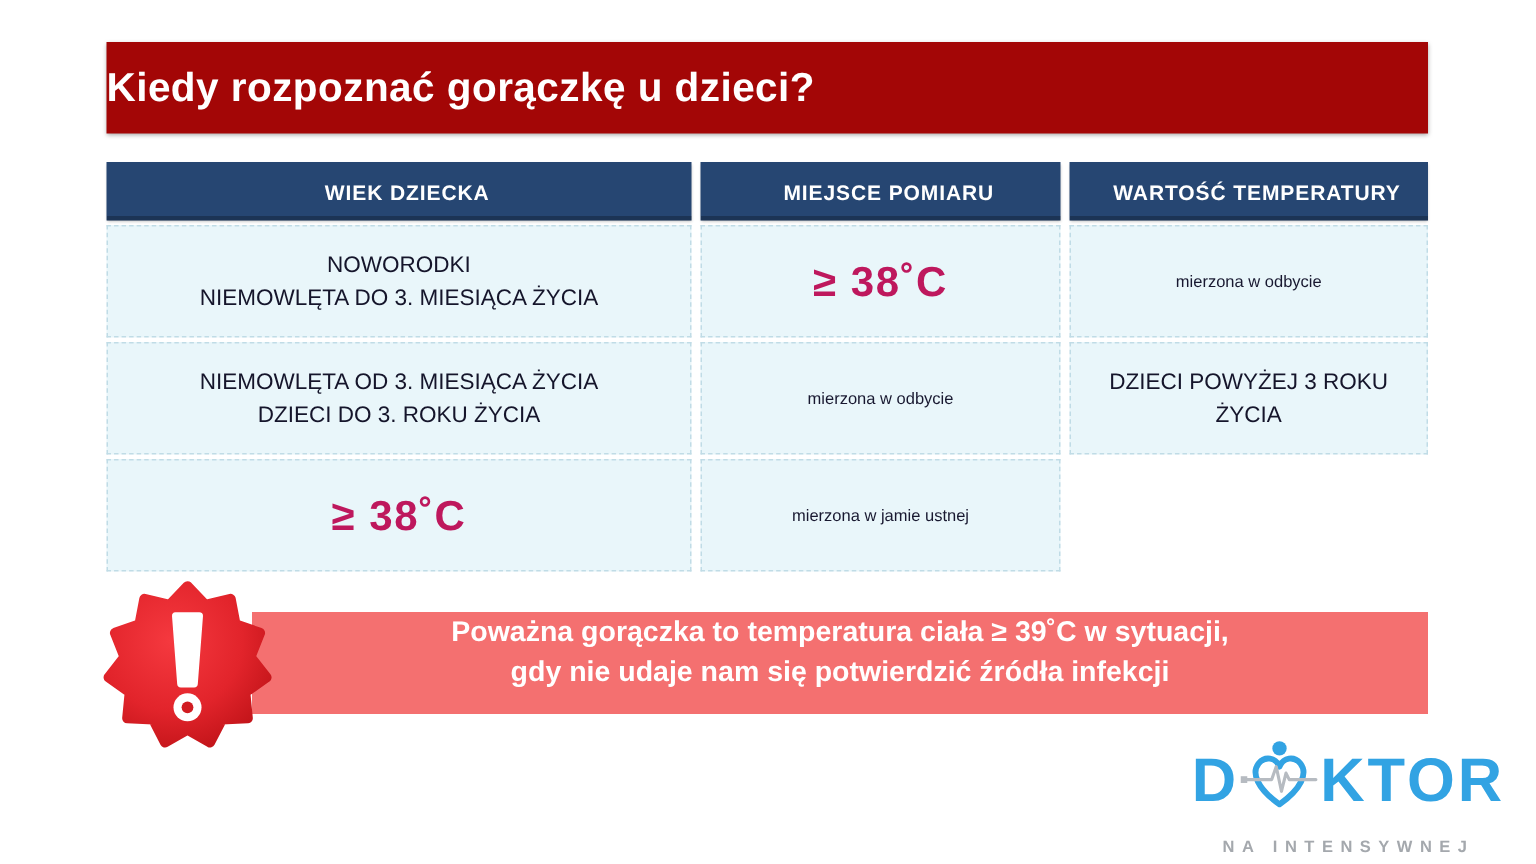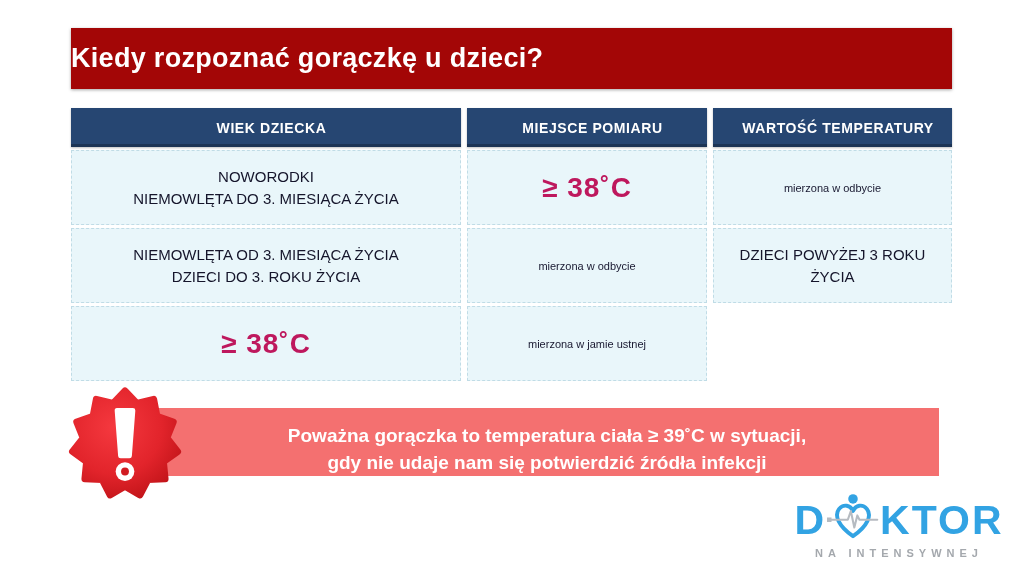--- a/index.html
+++ b/index.html
@@ -31,35 +31,35 @@
   .cell {
     background:var(--cell-blue); height:75px; box-sizing:border-box;
     display:flex; flex-direction:column; align-items:center; justify-content:center;
     text-align:center; border:1px dashed rgba(160,200,215,0.55); padding:0 10px;
   }
   .age-cell { font-size:15px; font-weight:400; color:#15152b; line-height:22px; }
   .temp-cell { font-size:28px; font-weight:600; color:#be185d; letter-spacing:1px; }
   .place-cell { font-size:11px; font-weight:400; color:#181830; }
   
   .warning-banner {
-    position:absolute; left:155px; top:408px; width:784px; height:68px;
+    position:absolute; left:168px; top:408px; width:784px; height:68px;
     background:var(--salmon); color:#ffffff;
-    display:flex; flex-direction:column; align-items:center; justify-content:flex-end;
+    display:flex; flex-direction:column; align-items:center; justify-content:flex-start;
     font-size:19px; font-weight:bold; line-height:27px; text-align:center;
   }
   .badge { position:absolute; left:66px; top:385px; width:118px; height:118px; }
   
   .logo { position:absolute; left:786px; top:494px; width:226px; text-align:center; }
   .logo-word {
     display:flex; align-items:center; justify-content:center;
     color:var(--logo-blue); font-size:41px; font-weight:800; letter-spacing:2px; line-height:46px;
   }
   .logo-heart { width:52px; height:52px; margin:0 1px; position:relative; top:-2px; }
   .logo-sub {
-    margin-top:1px; color:#a4a8ad; font-size:11px; font-weight:600; letter-spacing:5px;
+    margin-top:13px; color:#a4a8ad; font-size:11px; font-weight:600; letter-spacing:5px;
   }
 </style>
 </head>
 <body>
 
 <div class="page">
 
   <header class="title-banner">
     <h1>Kiedy rozpoznać gorączkę u dzieci?</h1>
   </header>

